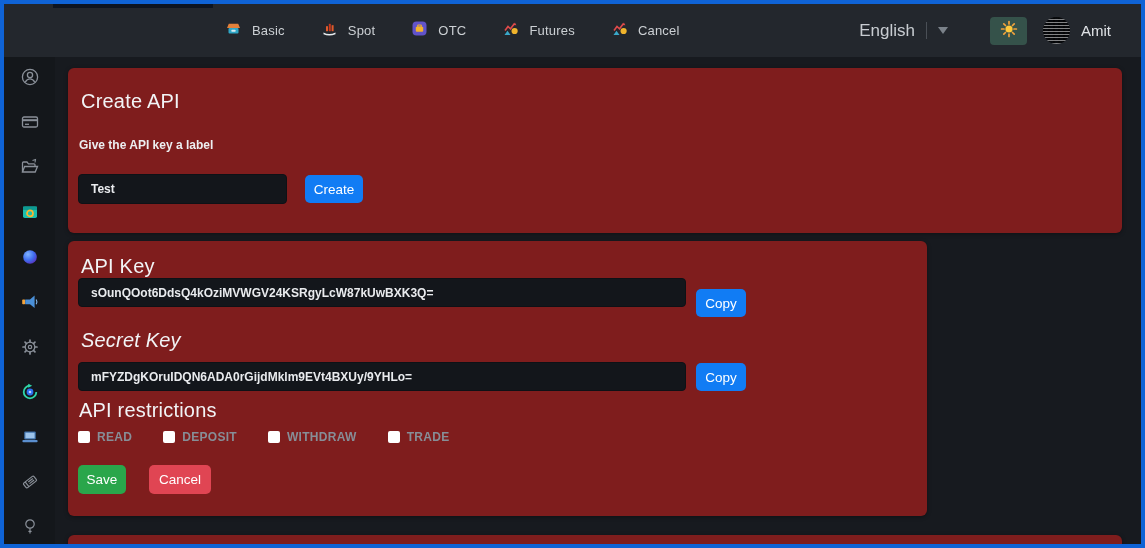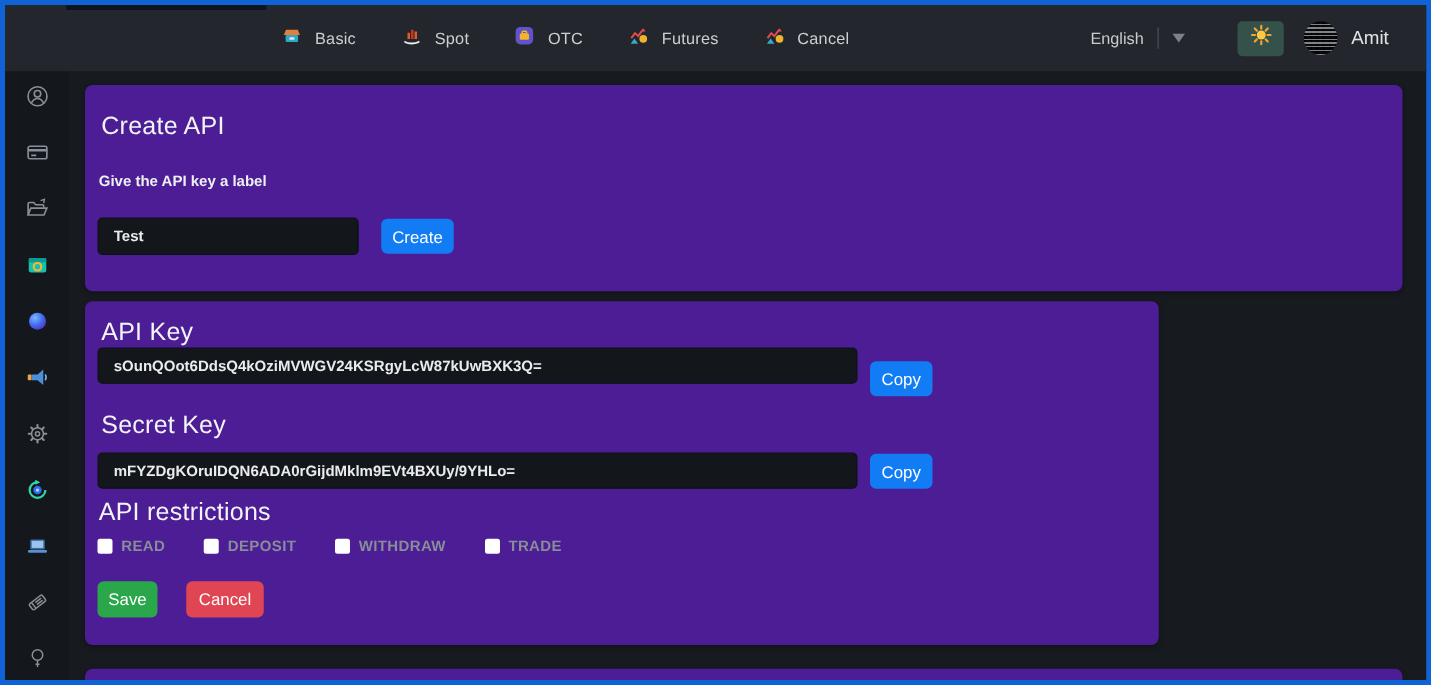--- a/index.html
+++ b/index.html
@@ -8,35 +8,35 @@
   
   .notch{position:absolute;left:49px;top:-4px;width:160px;height:8px;background:#0d1420;z-index:9;}
 
   
   .header{position:absolute;left:0;top:0;width:1137px;height:53px;background:#23272d;z-index:2;}
   .nav{position:absolute;left:221px;top:0;height:53px;display:flex;align-items:center;gap:36px;}
   .nav-item{display:flex;align-items:center;gap:10px;cursor:pointer;}
   .nav-label{font-size:13px;color:#ccd0d4;font-weight:500;letter-spacing:.2px;}
   .hdr-right{position:absolute;right:30px;top:0;height:53px;display:flex;align-items:center;}
   .lang{display:flex;align-items:center;gap:11px;cursor:pointer;}
-  .lang-label{font-size:13px;color:#c8ccd1;}
+  .lang-label{font-size:17px;color:#c8ccd1;}
   .lang-divider{width:1px;height:17px;background:#4a4f56;}
   .chevron{width:0;height:0;border-left:5px solid transparent;border-right:5px solid transparent;border-top:7px solid #7b828a;}
   .theme-btn{margin-left:42px;width:37px;height:28px;border-radius:4px;background:#35524a;display:flex;align-items:center;justify-content:center;cursor:pointer;}
   .avatar{margin-left:16px;width:27px;height:27px;border-radius:50%;background:#07090c;overflow:hidden;position:relative;cursor:pointer;
     background-image:repeating-linear-gradient(0deg, rgba(255,255,255,.5) 0 1px, transparent 1px 3px),
                      repeating-linear-gradient(90deg, rgba(0,0,0,.55) 0 2px, transparent 2px 5px);}
   .user-name{margin-left:11px;font-size:15px;color:#dfe2e6;}
 
   
   .sidebar{position:absolute;left:0;top:53px;width:51px;height:487px;background:#14171b;display:flex;flex-direction:column;align-items:center;padding-top:10px;gap:26px;z-index:1;}
   .side-icon{width:20px;height:19px;display:flex;align-items:center;justify-content:center;cursor:pointer;flex:0 0 auto;}
 
   
-  .card{position:absolute;background:#4c1d95;border-radius:6px;box-shadow:0 1px 4px rgba(0,0,0,.35);}
+  .card{position:absolute;background:#7f1d1d;border-radius:6px;box-shadow:0 1px 4px rgba(0,0,0,.35);}
   .card1{left:64px;top:64px;width:1054px;height:165px;}
   .card2{left:64px;top:237px;width:859px;height:275px;padding-left:46px;}
   .card3{left:64px;top:531px;width:1054px;height:20px;}
   .h-title{position:absolute;font-size:20px;font-weight:500;color:#f2f4f6;letter-spacing:.2px;}
   .caption{position:absolute;font-size:12px;font-weight:700;color:#edeff1;}
   .txt-input{position:absolute;background:#13161b;border:1px solid #0e1116;border-radius:4px;color:#e9ebee;font-size:12px;font-weight:700;padding:0 12px;outline:none;}
   .btn{position:absolute;border:none;border-radius:5px;color:#fff;font-size:13.5px;font-weight:500;cursor:pointer;display:flex;align-items:center;justify-content:center;}
   .btn-blue{background:#117cf4;}
   .btn-green{background:#2aa64b;}
   .btn-red{background:#e04553;}
@@ -244,21 +244,21 @@
     <div class="caption" style="left:11px;top:70px;">Give the API key a label</div>
     <input class="txt-input" style="left: 10px; top: 106px; width: 209px; height: 30px;" value="Test">
     <button class="btn btn-blue" style="left:237px;top:107px;width:58px;height:28px;">Create</button>
   </div>
 
   <div class="card card2">
     <div class="h-title" style="left:13px;top:14px;">API Key</div>
     <input class="txt-input" style="left: 10px; top: 37px; width: 608px; height: 29px;" readonly="" value="sOunQOot6DdsQ4kOziMVWGV24KSRgyLcW87kUwBXK3Q=">
     <button class="btn btn-blue" style="left:628px;top:48px;width:50px;height:28px;">Copy</button>
 
-    <div class="h-title" style="left:13px;top:88px;">Secret Key</div>
+    <div class="h-title" style="left:13px;top:88px;font-style:italic;">Secret Key</div>
     <input class="txt-input" style="left: 10px; top: 121px; width: 608px; height: 29px;" readonly="" value="mFYZDgKOruIDQN6ADA0rGijdMklm9EVt4BXUy/9YHLo=">
     <button class="btn btn-blue" style="left:628px;top:122px;width:50px;height:28px;">Copy</button>
 
     <div class="h-title" style="left:11px;top:158px;">API restrictions</div>
     <div class="cb-row">
       <label class="cb">
         <span class="cb-box"></span>
         <span class="cb-label">READ</span>
       </label>
       <label class="cb">

